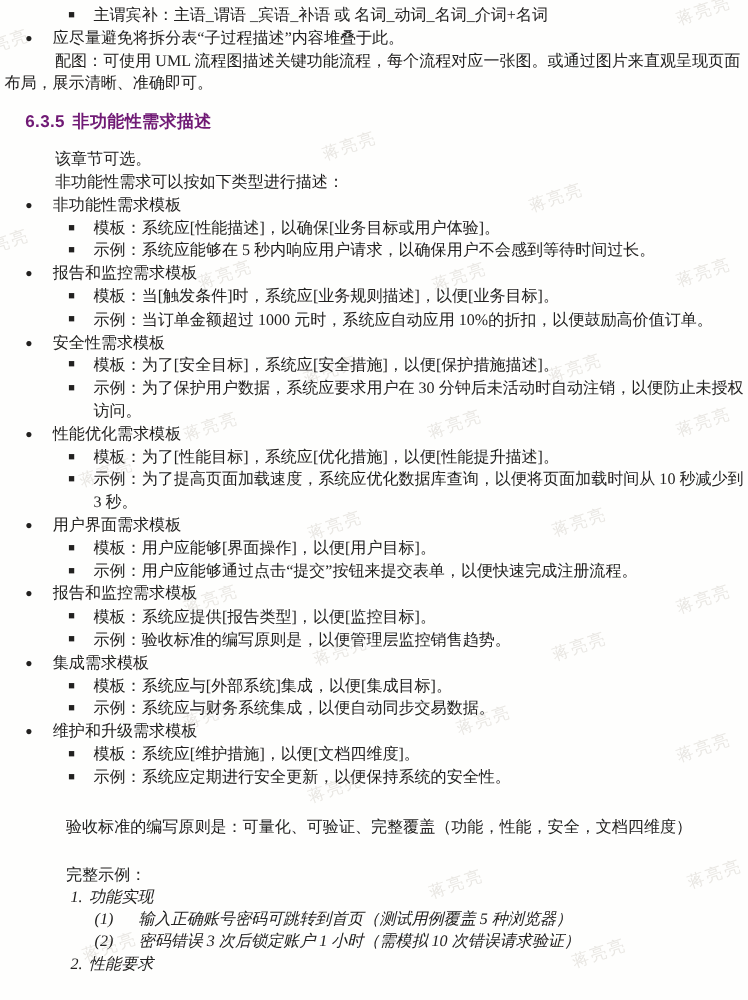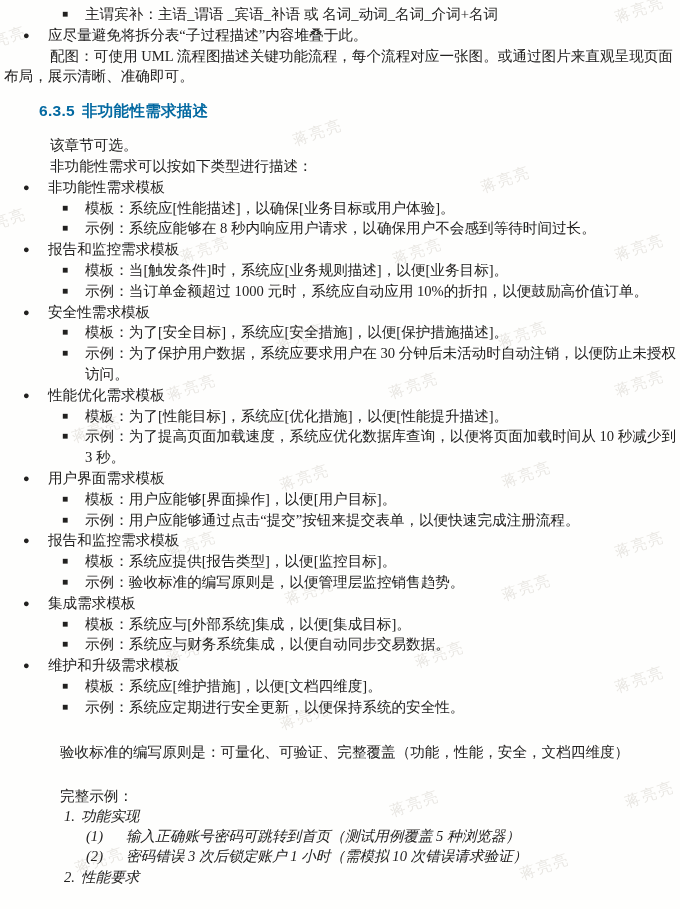--- a/index.html
+++ b/index.html
@@ -16,21 +16,21 @@
   .p,.l1,.l2{line-height:20.8px;margin:0;}
   .l1{position:relative;padding-left:48px;}
   .l2{position:relative;padding-left:85px;}
   .bullet{position:absolute;top:0;}
   .l1>.bullet{left:23px;font-size:11px;}
   .l2>.bullet{left:62px;font-size:10px;}
   .p-indent{text-indent:46px;margin-left:4px;}
   h3.sec{
     font-family:"Liberation Sans","DejaVu Sans",sans-serif;
     font-weight:700;font-size:15.5px;line-height:22px;
-    color:#0369a1;margin:13px 0 13px 39px;letter-spacing:.3px;
+    color:#701a75;margin:13px 0 13px 23px;letter-spacing:.3px;
   }
   h3.sec .num{display:inline-block;min-width:43px;}
   #sec636-h{margin-top:40px;margin-bottom:9px;}
   .accept{line-height:20.2px;margin:0;}
   .acc-p{text-indent:60px;margin-top:24px;}
   .acc-l1{margin-left:64px;font-style:italic;}
   .acc-l1 .lab{margin-right:6px;}
   .acc-l2{position:relative;padding-left:126px;font-style:italic;}
   .acc-l2 .lab{position:absolute;left:86px;top:0;}
   .watermark{
@@ -90,21 +90,21 @@
 
     <h3 class="sec" id="sec635-h">
       <span class="num">6.3.5</span><span>非功能性需求描述</span>
     </h3>
     <p class="p p-indent">该章节可选。</p>
     <p class="p p-indent">非功能性需求可以按如下类型进行描述：</p>
 
     <div id="template-list">
         <div class="l1"><span class="bullet ">●</span><span>非功能性需求模板</span></div>
         <div class="l2"><span class="bullet ">■</span><span>模板：系统应[性能描述]，以确保[业务目标或用户体验]。</span></div>
-        <div class="l2"><span class="bullet ">■</span><span>示例：系统应能够在 8 秒内响应用户请求，以确保用户不会感到等待时间过长。</span></div>
+        <div class="l2"><span class="bullet ">■</span><span>示例：系统应能够在 5 秒内响应用户请求，以确保用户不会感到等待时间过长。</span></div>
         <div class="l1"><span class="bullet ">●</span><span>报告和监控需求模板</span></div>
         <div class="l2"><span class="bullet ">■</span><span>模板：当[触发条件]时，系统应[业务规则描述]，以便[业务目标]。</span></div>
         <div class="l2"><span class="bullet ">■</span><span>示例：当订单金额超过 1000 元时，系统应自动应用 10%的折扣，以便鼓励高价值订单。</span></div>
         <div class="l1"><span class="bullet ">●</span><span>安全性需求模板</span></div>
         <div class="l2"><span class="bullet ">■</span><span>模板：为了[安全目标]，系统应[安全措施]，以便[保护措施描述]。</span></div>
         <div class="l2"><span class="bullet ">■</span><span>示例：为了保护用户数据，系统应要求用户在 30 分钟后未活动时自动注销，以便防止未授权访问。</span></div>
         <div class="l1"><span class="bullet ">●</span><span>性能优化需求模板</span></div>
         <div class="l2"><span class="bullet ">■</span><span>模板：为了[性能目标]，系统应[优化措施]，以便[性能提升描述]。</span></div>
         <div class="l2"><span class="bullet ">■</span><span>示例：为了提高页面加载速度，系统应优化数据库查询，以便将页面加载时间从 10 秒减少到 3 秒。</span></div>
         <div class="l1"><span class="bullet ">●</span><span>用户界面需求模板</span></div>

